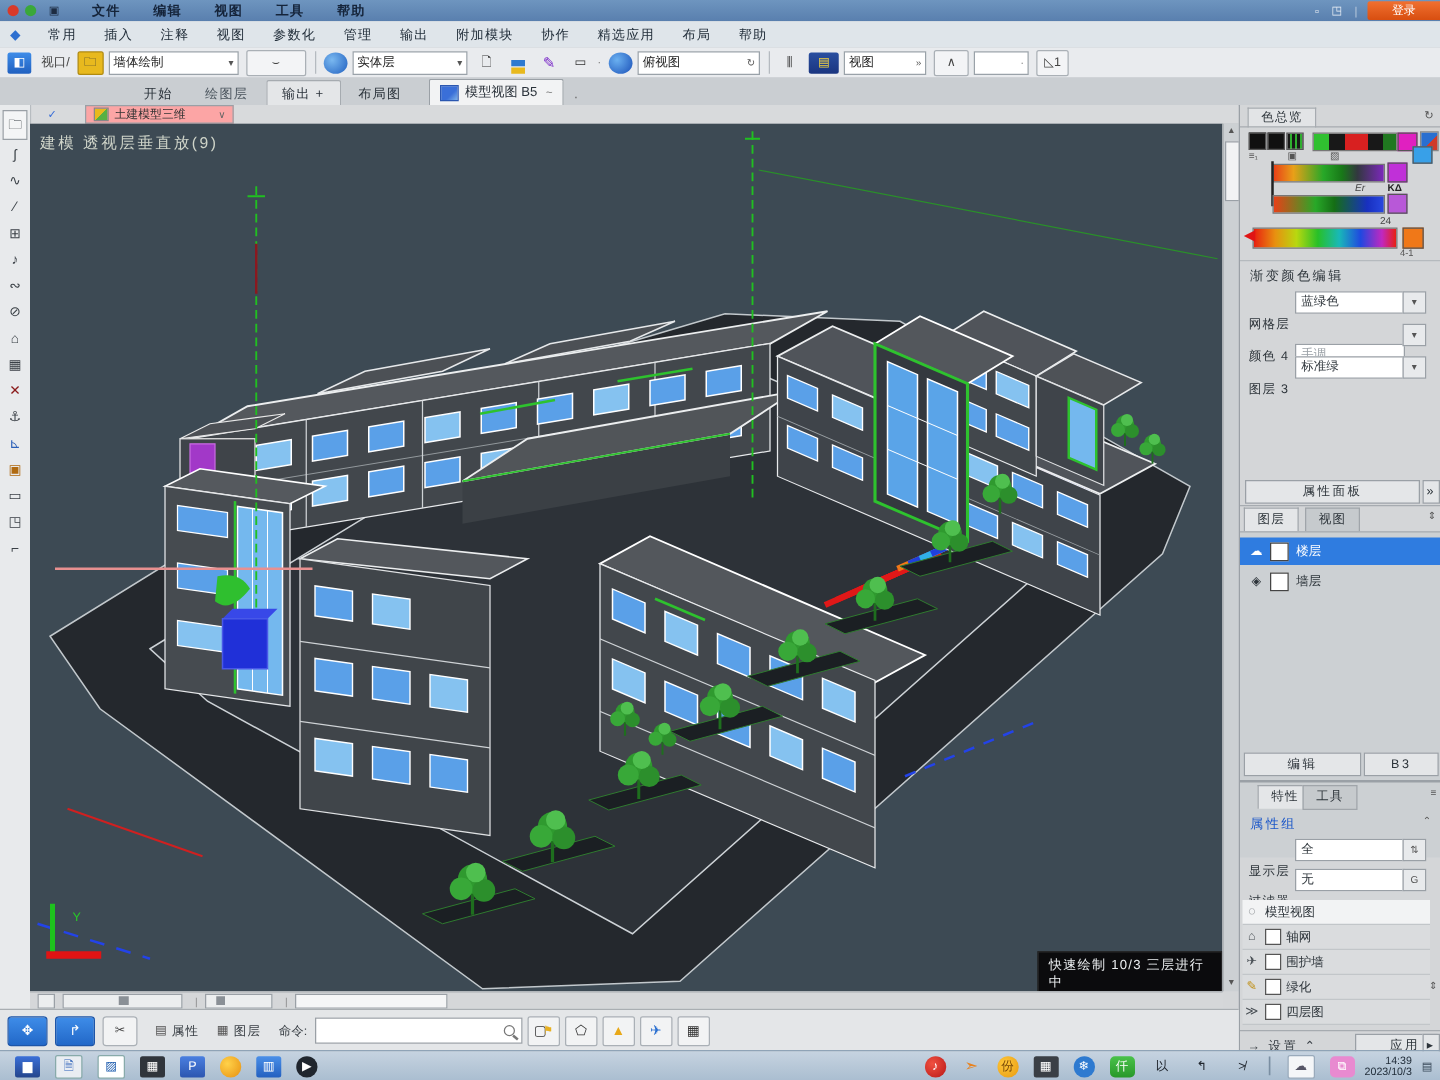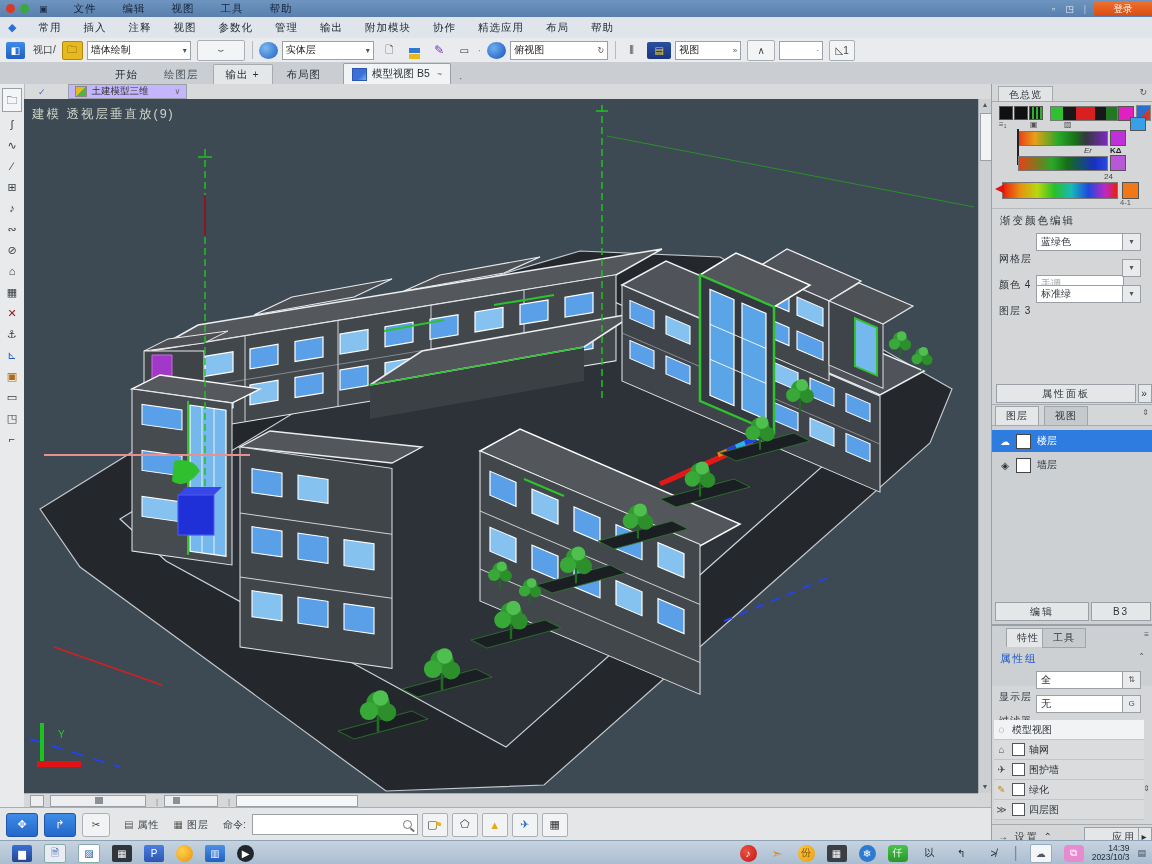--- a/index.html
+++ b/index.html
@@ -4,21 +4,21 @@
 <style>
   html,body{margin:0;padding:0;background:#222;}
   #app{position:relative;width:1152px;height:864px;overflow:hidden;
        font-family:"Liberation Sans","DejaVu Sans",sans-serif;
        -webkit-font-smoothing:antialiased;background:#d4d6d8;}
   .abs{position:absolute;}
   
   .titlebar{left:0;top:0;width:1152px;height:17px;background:linear-gradient(#6e95bf,#597fae);
             display:flex;align-items:center;font-size:10.5px;color:#15243a;}
   .tdot{width:9px;height:9px;border-radius:50%;margin-left:6px;}
-  .tmenu{margin-left:26px;letter-spacing:1px;}
+  .tmenu{margin-left:26px;letter-spacing:1px;font-weight:bold;}
   .winbtn{color:#e8eef5;font-size:9px;margin-left:10px;}
   .loginbtn{position:absolute;right:0;top:1px;width:58px;height:15px;background:linear-gradient(#f07030,#d84e10);
             color:#fff;font-size:9.5px;text-align:center;line-height:15px;border-radius:2px 0 0 2px;}
   
   .menubar{left:0;top:17px;width:1152px;height:21px;background:#dfe5ea;border-bottom:1px solid #b9c1c8;
            display:flex;align-items:center;font-size:10.5px;color:#222e3a;}
   .menubar .mi{margin-left:22px;letter-spacing:1px;}
   .mdiamond{color:#2d6fd0;margin-left:8px;font-size:11px;}
   
   .toolbar{left:0;top:38px;width:1152px;height:24px;background:#e9ebee;border-bottom:1px solid #c3c7cb;
@@ -35,21 +35,21 @@
   .tabbar{left:0;top:62px;width:1152px;height:22px;background:#caced2;border-bottom:1px solid #aeb3b8;
           display:flex;align-items:flex-end;font-size:10.5px;color:#2a323a;padding-left:21px;}
   .dtab{height:19px;display:flex;align-items:center;padding:0 12px;margin-left:2px;letter-spacing:1px;}
   .dtab.raised{background:#e4e6e8;border:1px solid #a6abb0;border-bottom:none;border-radius:2px 2px 0 0;}
   .filetab{height:20px;background:#f2f3f4;border:1px solid #9aa0a6;border-bottom:none;border-radius:2px 2px 0 0;
            display:flex;align-items:center;padding:0 8px;margin-left:10px;}
   .filetab .ficon{width:13px;height:11px;background:linear-gradient(135deg,#3a6fd8 60%,#7fb2e8);border:1px solid #2b57b0;margin-right:5px;}
   
   .subtabbar{left:24px;top:84px;width:967px;height:15px;background:#d8dadc;border-bottom:1px solid #a9aeb2;
              display:flex;align-items:center;font-size:9.5px;color:#333;}
-  .subtab{height:13px;background:#c4b5fd;border:1px solid #9aa0a6;display:flex;align-items:center;
+  .subtab{height:13px;background:#fca5a5;border:1px solid #9aa0a6;display:flex;align-items:center;
           padding:0 6px;margin-left:22px;}
   .subtab .sicon{width:10px;height:9px;background:linear-gradient(135deg,#e8b91e 50%,#58b043 50%);margin-right:5px;border:1px solid #888;}
   
   .palette{left:0;top:84px;width:24px;height:726px;background:#e8eaec;border-right:1px solid #b7bcc0;
            display:flex;flex-direction:column;align-items:center;}
   .ptool{width:18px;height:18px;margin-top:3px;color:#3a4046;font-size:11px;line-height:18px;text-align:center;}
   .ptool.first{margin-top:4px;border:1px solid #9aa0a6;background:#f4f5f6;height:22px;line-height:22px;}
   
   .viewport{left:24px;top:99px;width:954px;height:694px;background:#3d4a54;overflow:hidden;}
   .ovtext{position:absolute;left:8px;top:7px;color:#cfd4c9;font-size:12.5px;letter-spacing:2px;}
@@ -470,20 +470,21 @@
         <line x1="6" y1="640" x2="96" y2="668" stroke="#2343e8" stroke-width="2" stroke-dasharray="12,10"></line>
       </g>
 
       <g>
         <rect x="16" y="624" width="4" height="40" fill="#1ec21e"></rect>
         <rect x="13" y="662" width="44" height="6" fill="#e01414"></rect>
       </g>
     </svg>
     <div class="ovtext">建模 透视层垂直放(9)</div>
     <div class="ucsy">Y</div>
+    <div class="tooltip">快速绘制 10/3 三层进行中</div>
   </div>
 
   <div class="abs vscroll">
     <span class="varrow" style="top:0;">▲</span>
     <span class="vthumb"></span>
     <span class="varrow" style="bottom:0;">▼</span>
   </div>
   <div class="abs hscroll">
     <span class="hbit" style="width:12px;"></span>
     <span class="hbit" style="width:94px;position:relative;">

